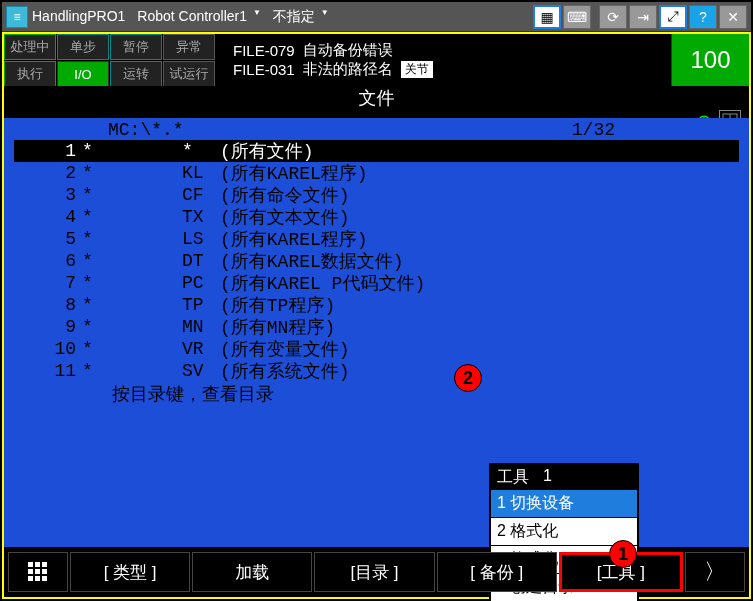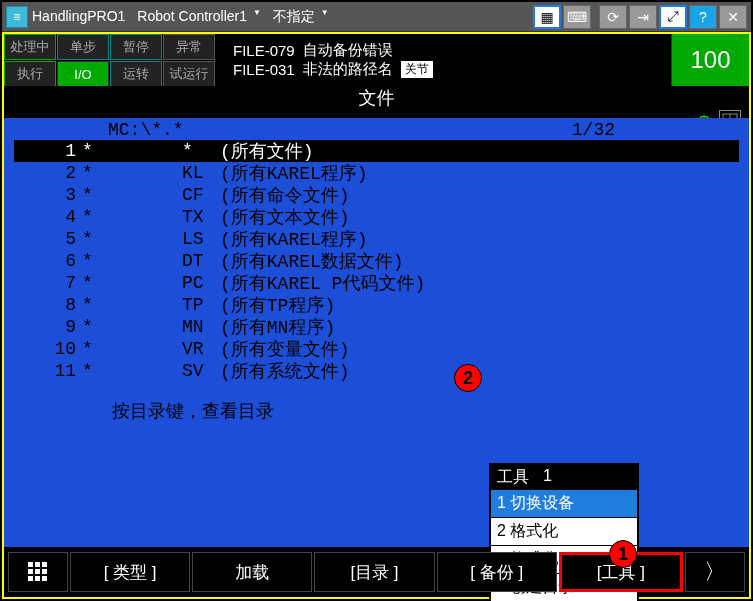--- a/index.html
+++ b/index.html
@@ -150,21 +150,21 @@
       height: 22px;
       align-items: center;
       white-space: pre;
     }
     .file-row.selected { background: #000; color: #fff; }
     .col-idx { width: 68px; text-align: right; padding-right: 6px;}
     .col-star1 { width: 24px; }
     .col-gap { width: 76px; }
     .col-ext { width: 38px; }
     .col-desc { flex:1 }
-    .hint-text { padding-left: 4px; margin-top: 17px; }
+    .hint-text { padding-left: 4px; }
     .tool-popup {
       position: absolute;
       top: 345px;
       left: 485px;
       width: 150px;
       background: #fff;
       border: 2px solid #000;
       font-size: 16px;
     }
     .tool-popup-title {

